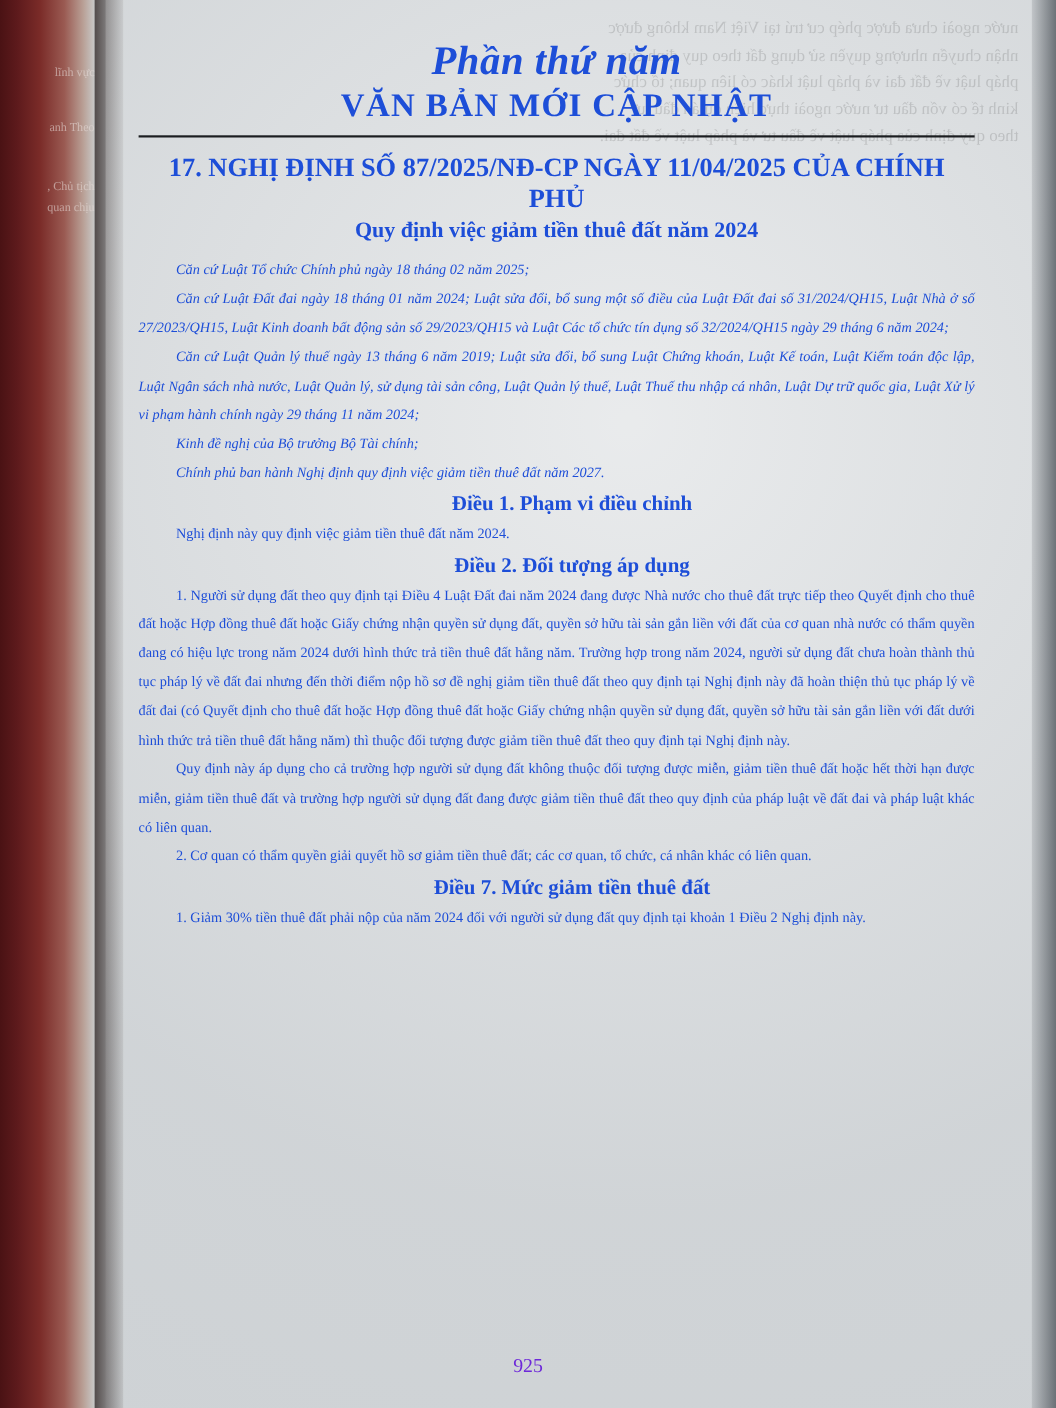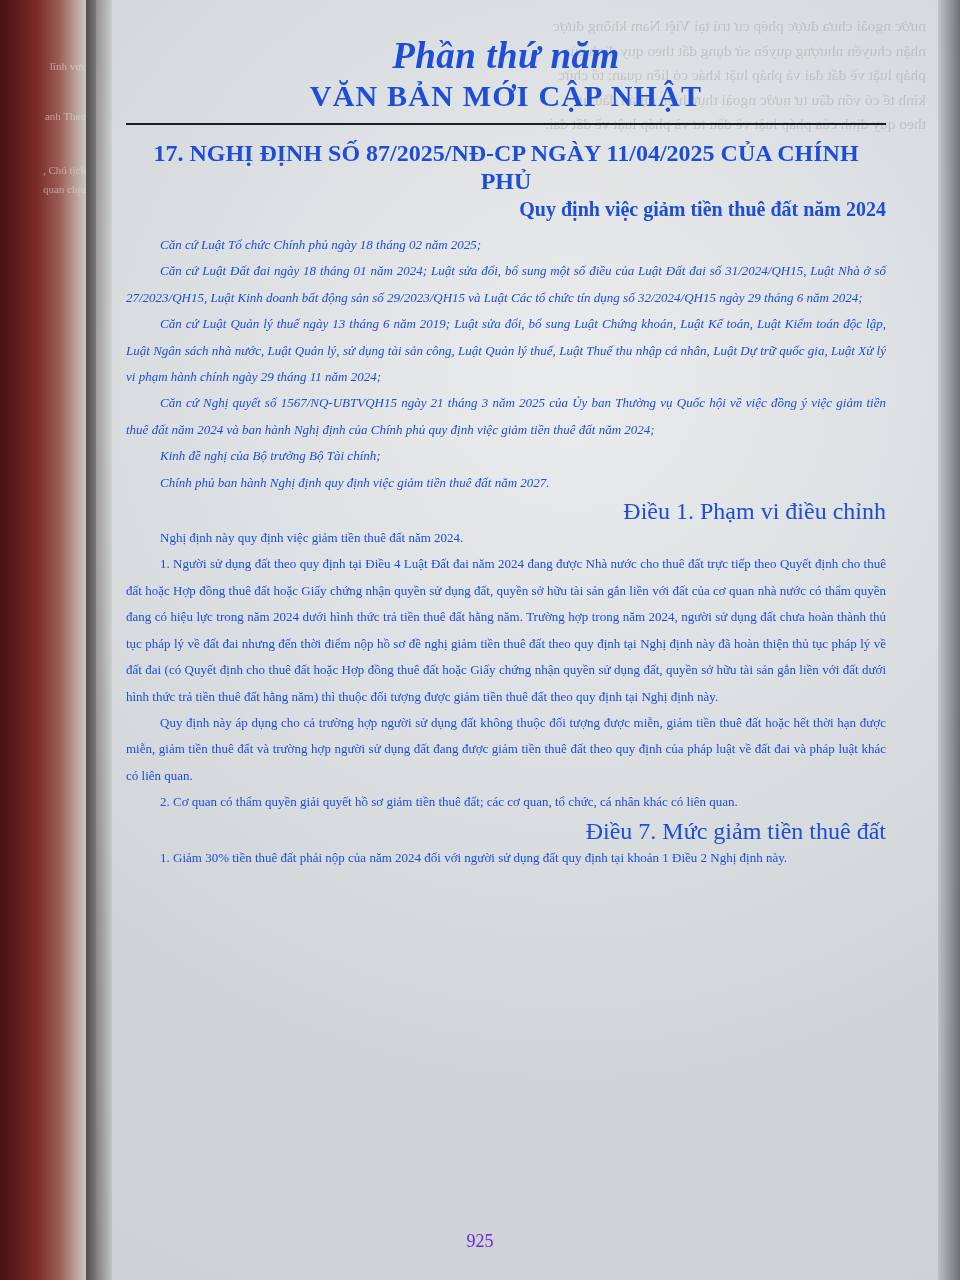--- a/index.html
+++ b/index.html
@@ -87,44 +87,44 @@
     margin: 6px 0 14px 0;
   }
   .doc-head {
     text-align: center;
     font-weight: bold;
     font-size: 24px;
     line-height: 28px;
     margin: 2px 0 1px 0;
   }
   .doc-sub {
-    text-align: right;
+    text-align: center;
     font-weight: bold;
     font-size: 20px;
     line-height: 26px;
     margin: 0 0 10px 0;
   }
   p.body {
     margin: 0;
     font-size: 13px;
     line-height: 26.4px;
     text-align: justify;
     text-indent: 34px;
     hyphens: none;
   }
   p.italic {
     font-style: italic;
   }
   p.heading {
     margin: 2px 0 0 0;
-    font-size: 24px;
+    font-size: 19px;
     line-height: 27px;
-    font-weight: normal;
+    font-weight: bold;
     text-indent: 28px;
-    text-align: right;
+    text-align: center;
   }
   .page-number {
     position: absolute;
     left: 0; right: 0;
     bottom: 28px;
     text-align: center;
     font-size: 18px;
     color: #6d28d9;
   }
   
@@ -166,27 +166,27 @@
     <div class="title-1">Phần thứ năm</div>
     <div class="title-2">VĂN BẢN MỚI CẬP NHẬT</div>
     <hr class="rule">
 
     <div class="doc-head">17.  NGHỊ ĐỊNH SỐ 87/2025/NĐ-CP NGÀY 11/04/2025 CỦA CHÍNH PHỦ</div>
     <div class="doc-sub">Quy định việc giảm tiền thuê đất năm 2024</div>
 
     <p class="body italic">Căn cứ Luật Tổ chức Chính phủ ngày 18 tháng 02 năm 2025;</p>
     <p class="body italic">Căn cứ Luật Đất đai ngày 18 tháng 01 năm 2024; Luật sửa đổi, bổ sung một số điều của Luật Đất đai số 31/2024/QH15, Luật Nhà ở số 27/2023/QH15, Luật Kinh doanh bất động sản số 29/2023/QH15 và Luật Các tổ chức tín dụng số 32/2024/QH15 ngày 29 tháng 6 năm 2024;</p>
     <p class="body italic">Căn cứ Luật Quản lý thuế ngày 13 tháng 6 năm 2019; Luật sửa đổi, bổ sung Luật Chứng khoán, Luật Kế toán, Luật Kiểm toán độc lập, Luật Ngân sách nhà nước, Luật Quản lý, sử dụng tài sản công, Luật Quản lý thuế, Luật Thuế thu nhập cá nhân, Luật Dự trữ quốc gia, Luật Xử lý vi phạm hành chính ngày 29 tháng 11 năm 2024;</p>
-    <p class="body italic">Căn cứ Nghị quyết số 1567/NQ-UBTVQH15 ngày 21 tháng 3 năm 2025 của Ủy ban Thường vụ Quốc hội về việc đồng ý việc giảm tiền thuê đất năm 2024 và ban hành Nghị định của Chính phủ quy định việc giảm tiền thuê đất năm 2024;</p>
     <p class="body italic">Kinh đề nghị của Bộ trưởng Bộ Tài chính;</p>
     <p class="body italic">Chính phủ ban hành Nghị định quy định việc giảm tiền thuê đất năm 2027.</p>
 
     <p class="heading">Điều 1. Phạm vi điều chỉnh</p>
     <p class="body">Nghị định này quy định việc giảm tiền thuê đất năm 2024.</p>
 
+    <p class="heading">Điều 2. Đối tượng áp dụng</p>
     <p class="body">1. Người sử dụng đất theo quy định tại Điều 4 Luật Đất đai năm 2024 đang được Nhà nước cho thuê đất trực tiếp theo Quyết định cho thuê đất hoặc Hợp đồng thuê đất hoặc Giấy chứng nhận quyền sử dụng đất, quyền sở hữu tài sản gắn liền với đất của cơ quan nhà nước có thẩm quyền đang có hiệu lực trong năm 2024 dưới hình thức trả tiền thuê đất hằng năm. Trường hợp trong năm 2024, người sử dụng đất chưa hoàn thành thủ tục pháp lý về đất đai nhưng đến thời điểm nộp hồ sơ đề nghị giảm tiền thuê đất theo quy định tại Nghị định này đã hoàn thiện thủ tục pháp lý về đất đai (có Quyết định cho thuê đất hoặc Hợp đồng thuê đất hoặc Giấy chứng nhận quyền sử dụng đất, quyền sở hữu tài sản gắn liền với đất dưới hình thức trả tiền thuê đất hằng năm) thì thuộc đối tượng được giảm tiền thuê đất theo quy định tại Nghị định này.</p>
     <p class="body">Quy định này áp dụng cho cả trường hợp người sử dụng đất không thuộc đối tượng được miễn, giảm tiền thuê đất hoặc hết thời hạn được miễn, giảm tiền thuê đất và trường hợp người sử dụng đất đang được giảm tiền thuê đất theo quy định của pháp luật về đất đai và pháp luật khác có liên quan.</p>
     <p class="body">2. Cơ quan có thẩm quyền giải quyết hồ sơ giảm tiền thuê đất; các cơ quan, tổ chức, cá nhân khác có liên quan.</p>
 
     <p class="heading">Điều 7. Mức giảm tiền thuê đất</p>
     <p class="body">1. Giảm 30% tiền thuê đất phải nộp của năm 2024 đối với người sử dụng đất quy định tại khoản 1 Điều 2 Nghị định này.</p>
 
   </div>
 
   <div class="page-number">925</div>

